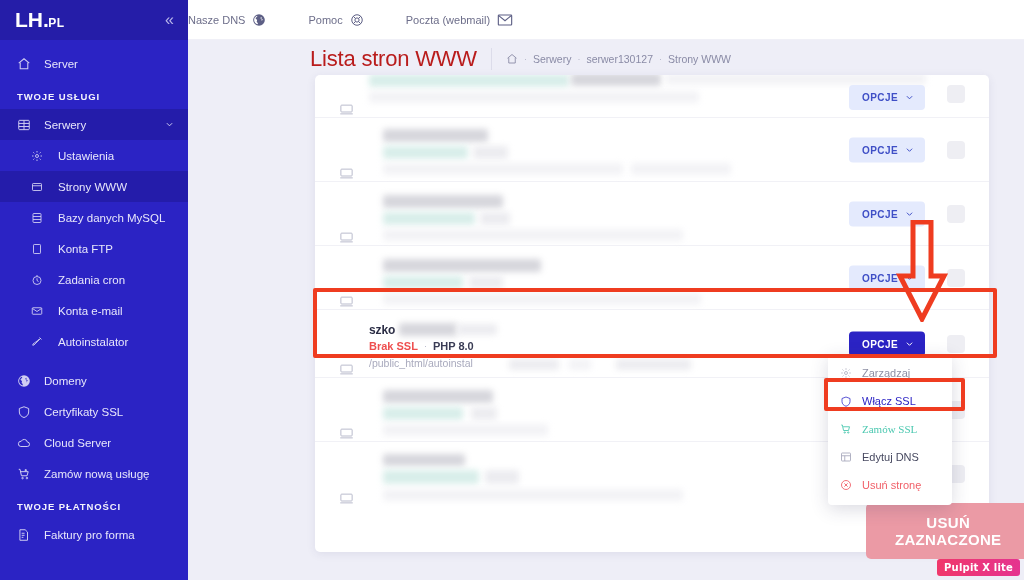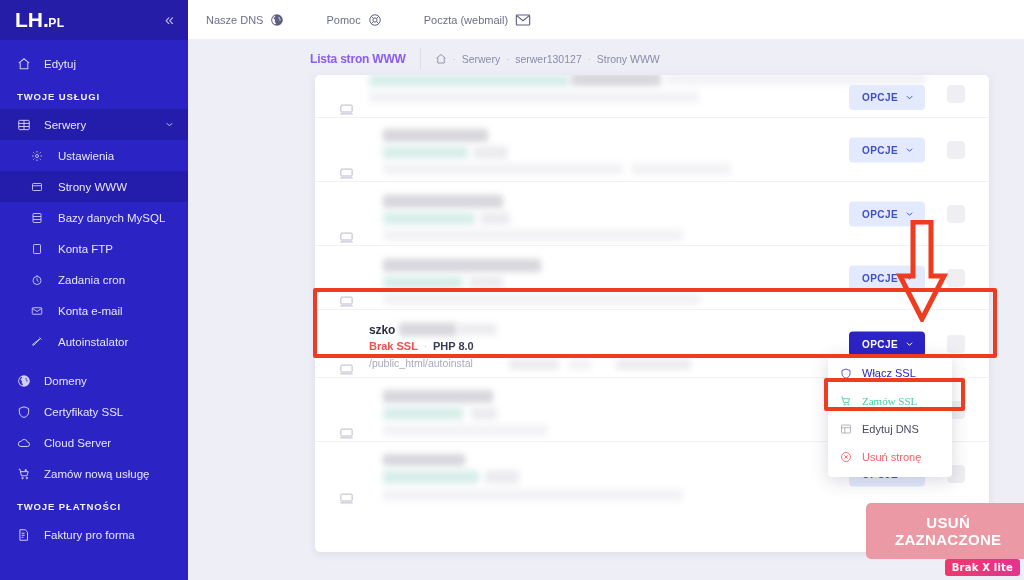--- a/index.html
+++ b/index.html
@@ -53,35 +53,34 @@
   .sb-item.active { background: #241caa; }
   .sb-item .chev { position: absolute; right: 14px; font-size: 9px; color: #cfcdf2; }
   .sb-gap { height: 8px; }
   svg { display: block; }
 
   
   .topbar {
     position: absolute; left: 188px; top: 0; width: 836px; height: 40px;
     background: #ffffff;
     display: flex; align-items: center;
-    padding-left: 18px;
     border-bottom: 1px solid #f0f0f7;
   }
   .tb-link {
     display: flex; align-items: center; gap: 7px;
     font-size: 11px; color: #6d6e8a; margin-right: 42px; cursor: pointer;
   }
   .tb-link .tic { color: #5d5f85; }
 
   
   .pagehead {
     position: absolute; left: 188px; top: 40px; width: 836px; height: 38px;
     display: flex; align-items: center; padding-left: 122px;
   }
-  .page-title { font-size: 12px; font-weight: bold; color: #8b5cf6; letter-spacing: -.2px; }
+  .page-title { font-size: 22px; font-weight: normal; color: #b91c1c; letter-spacing: -.2px; }
   .bc-div { width: 1px; height: 22px; background: #dcdcea; margin: 0 14px; }
   .breadcrumb { display: flex; align-items: center; font-size: 10.5px; color: #8a8ba6; gap: 6px; }
   .breadcrumb .sep { color: #b4b5c8; font-size: 9px; }
   .breadcrumb .crumb { cursor: pointer; }
 
   
   .card {
     position: absolute; left: 315px; top: 75px;
     width: 674px; height: 477px;
     background: #fff; border-radius: 5px;
@@ -203,21 +202,21 @@
 
     <div class="sb-gap"></div>
 
     <div class="sb-item">
       <span class="ic">
         <svg width="14" height="14" viewBox="0 0 24 24" fill="none" stroke="currentColor" stroke-width="1.8">
             <path d="M3 10.5L12 3l9 7.5"></path>
             <path d="M5.5 9.5V20h13V9.5"></path>
           </svg>
       </span>
-      <span class="lbl">Edytuj</span>
+      <span class="lbl">Server</span>
     </div>
 
     <div class="sb-section">TWOJE USŁUGI</div>
 
     <div class="sb-item active">
       <span class="ic">
         <svg width="14" height="14" viewBox="0 0 24 24" fill="none" stroke="currentColor" stroke-width="1.7">
             <rect x="3" y="4" width="18" height="16" rx="1.5"></rect>
             <line x1="3" y1="9.3" x2="21" y2="9.3"></line>
             <line x1="3" y1="14.6" x2="21" y2="14.6"></line>
@@ -590,20 +589,29 @@
                 <path d="M5 8.5l7 7 7-7"></path>
               </svg>
           </span>
         </button>
         <span class="chk"></span>
       </div>
     </div>
   </section>
 
   <div class="dropdown">
+    <div class="dd-item grey">
+      <span class="ddic">
+        <svg width="12" height="12" viewBox="0 0 24 24" fill="none" stroke="currentColor" stroke-width="1.8">
+            <circle cx="12" cy="12" r="3"></circle>
+            <path d="M12 2.5v3M12 18.5v3M2.5 12h3M18.5 12h3M5 5l2.1 2.1M16.9 16.9L19 19M19 5l-2.1 2.1M7.1 16.9L5 19"></path>
+          </svg>
+      </span>
+      <span>Zarządzaj</span>
+    </div>
     <div class="dd-item blue">
       <span class="ddic">
         <svg width="12" height="13" viewBox="0 0 24 24" fill="none" stroke="currentColor" stroke-width="1.8">
             <path d="M12 3l8 3v6c0 5-3.5 8-8 9.5C7.5 20 4 17 4 12V6z"></path>
           </svg>
       </span>
       <span>Włącz SSL</span>
     </div>
     <div class="dd-item green">
       <span class="ddic">
@@ -638,15 +646,15 @@
 
   <button class="del-btn">USUŃ ZAZNACZONE</button>
 
   <div class="anno-box" style="left:313px; top:288px; width:684px; height:70px;"></div>
   <div class="anno-box" style="left:824px; top:378px; width:141px; height:33px;"></div>
 
   <svg class="anno-arrow" style="left:892px; top:220px;" width="60" height="102" viewBox="0 0 60 102">
     <path d="M21 2 L39 2 L39 56 L52 56 L30 99 L8 56 L21 56 Z" fill="none" stroke="#ef3c20" stroke-width="5" stroke-linejoin="miter"></path>
   </svg>
 
-  <div class="watermark">Brak X lite</div>
+  <div class="watermark">Pulpit X lite</div>
 
 </div>
 
 </body></html>

